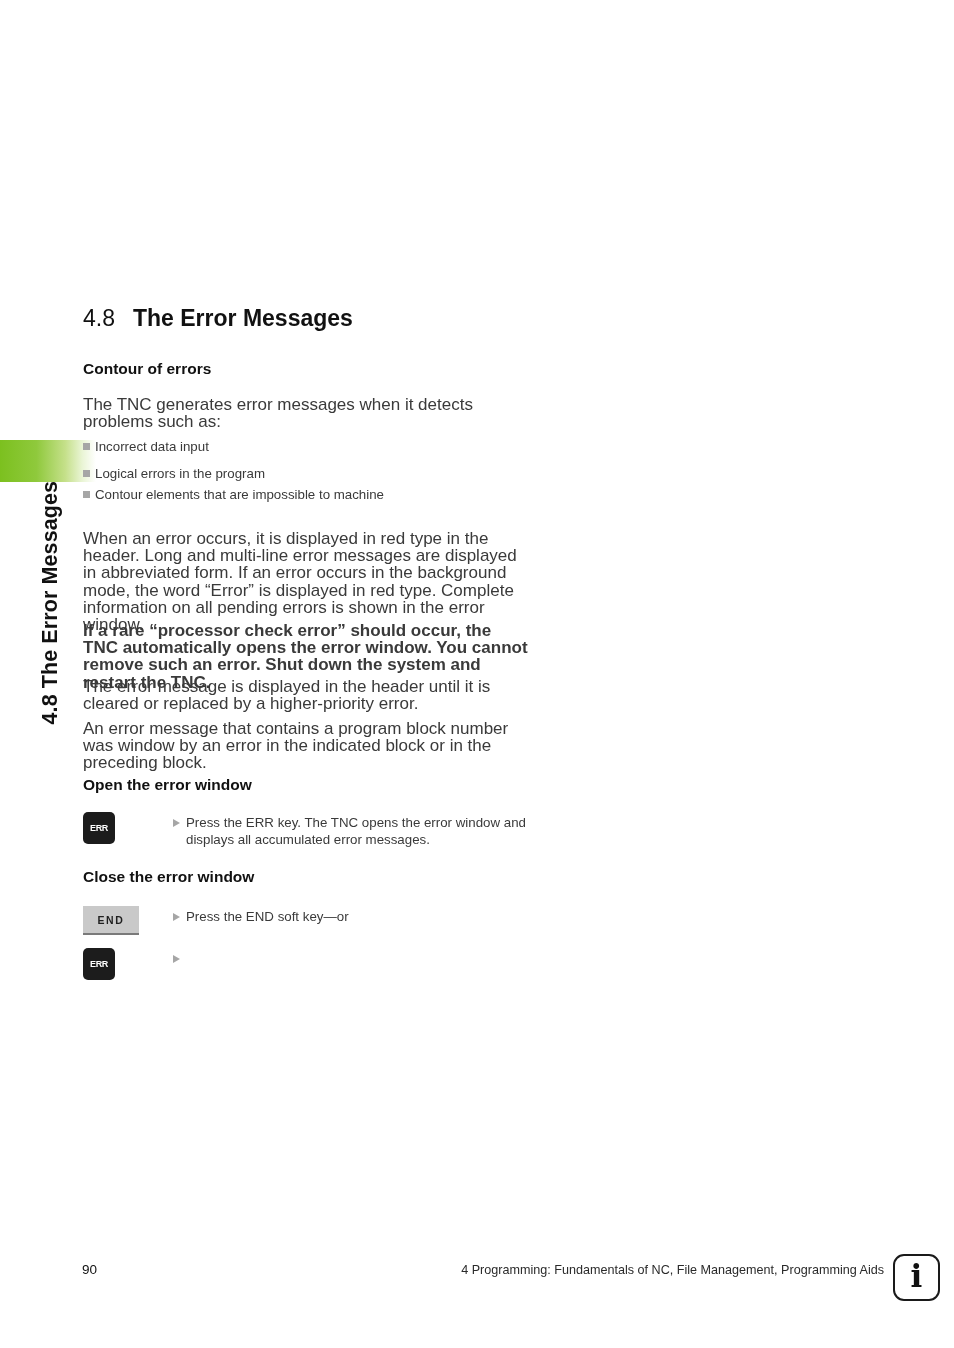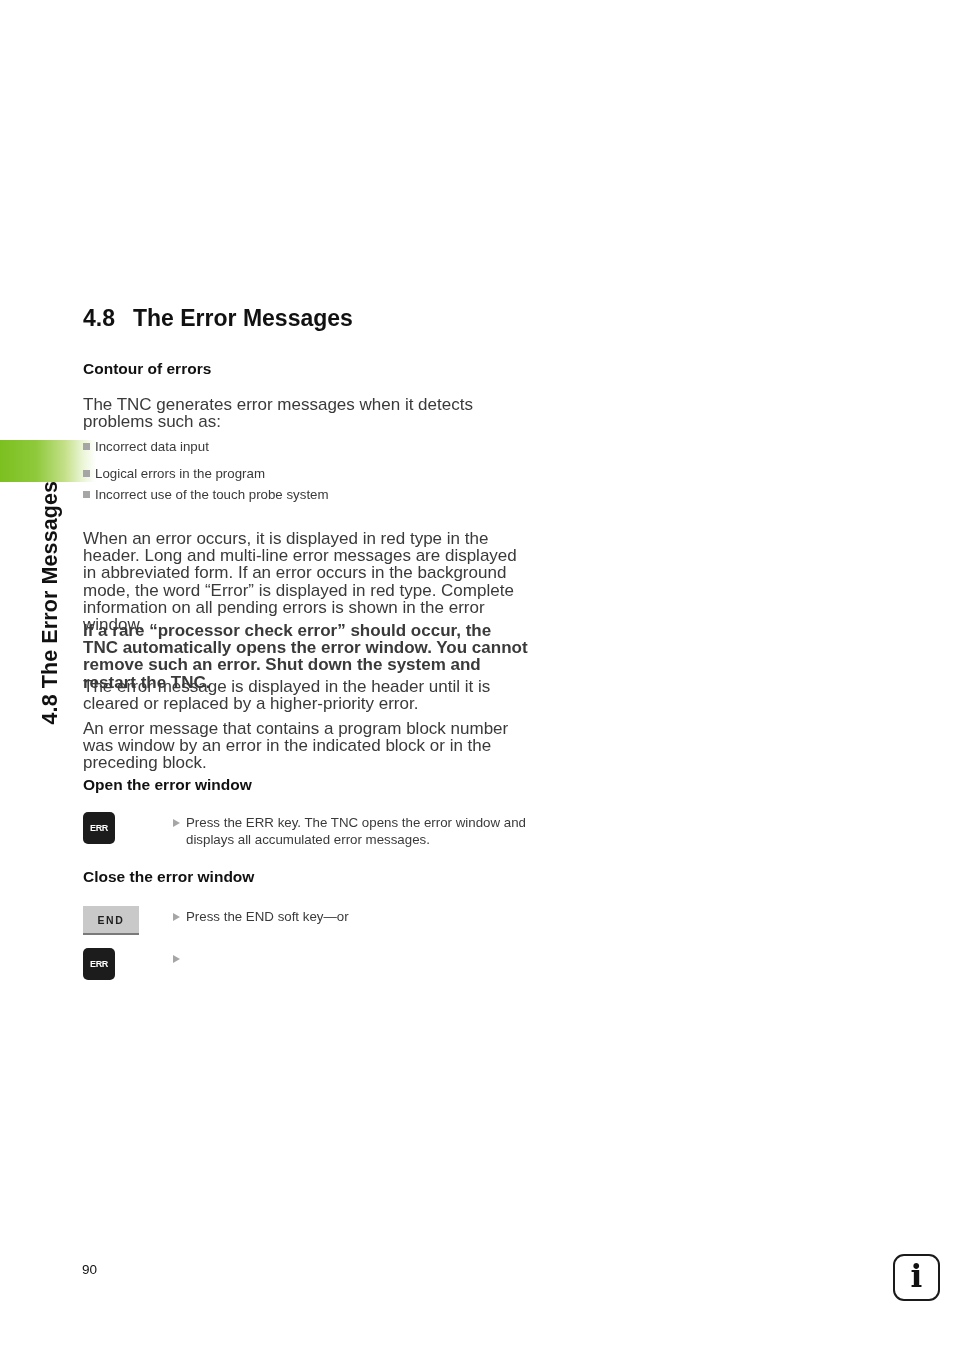--- a/index.html
+++ b/index.html
@@ -58,21 +58,21 @@
   }
 
   #h1-block {
     position: absolute;
     left: 0;
     top: 305px;
     width: 470px;
   }
   .h1-num {
     font-size: 23px;
-    font-weight: bold;
+    font-weight: normal;
     color: #111;
   }
   .h1-title {
     font-size: 23px;
     font-weight: bold;
     color: #111;
     margin-left: 18px;
   }
 
   .h2 {
@@ -261,21 +261,21 @@
     <div class="bullet-row">
       <span class="sq"></span>
       <span>Incorrect data input</span>
     </div>
     <div class="bullet-row">
       <span class="sq"></span>
       <span>Logical errors in the program</span>
     </div>
     <div class="bullet-row">
       <span class="sq"></span>
-      <span>Incorrect use of the touch probe system</span>
+      <span>Contour elements that are impossible to machine</span>
     </div>
   </div>
 
   <div class="para" id="p-when">When an error occurs, it is displayed in red type in the header. Long and multi-line error messages are displayed in abbreviated form. If an error occurs in the background mode, the word “Error” is displayed in red type. Complete information on all pending errors is shown in the error window.</div>
   <div class="para" id="p-rare">If a rare “processor check error” should occur, the TNC automatically opens the error window. You cannot remove such an error. Shut down the system and restart the TNC.</div>
   <div class="para" id="p-header">The error message is displayed in the header until it is cleared or replaced by a higher-priority error.</div>
   <div class="para" id="p-block">An error message that contains a program block number was window by an error in the indicated block or in the preceding block.</div>
 
   <div class="h2" id="h2-open">Open the error window</div>
 
@@ -301,16 +301,17 @@
     <div class="key-err">ERR</div>
     <div class="step">
       <span class="tri"></span>
     </div>
   </div>
 
 </div>
 
 <div id="footer">
   <div id="page-number">90</div>
+  <div id="chapter-line">4 Programming: Fundamentals of NC, File Management, Programming Aids</div>
   <div id="info-icon">
     <span class="glyph">i</span>
   </div>
 </div>
 
 </body></html>

